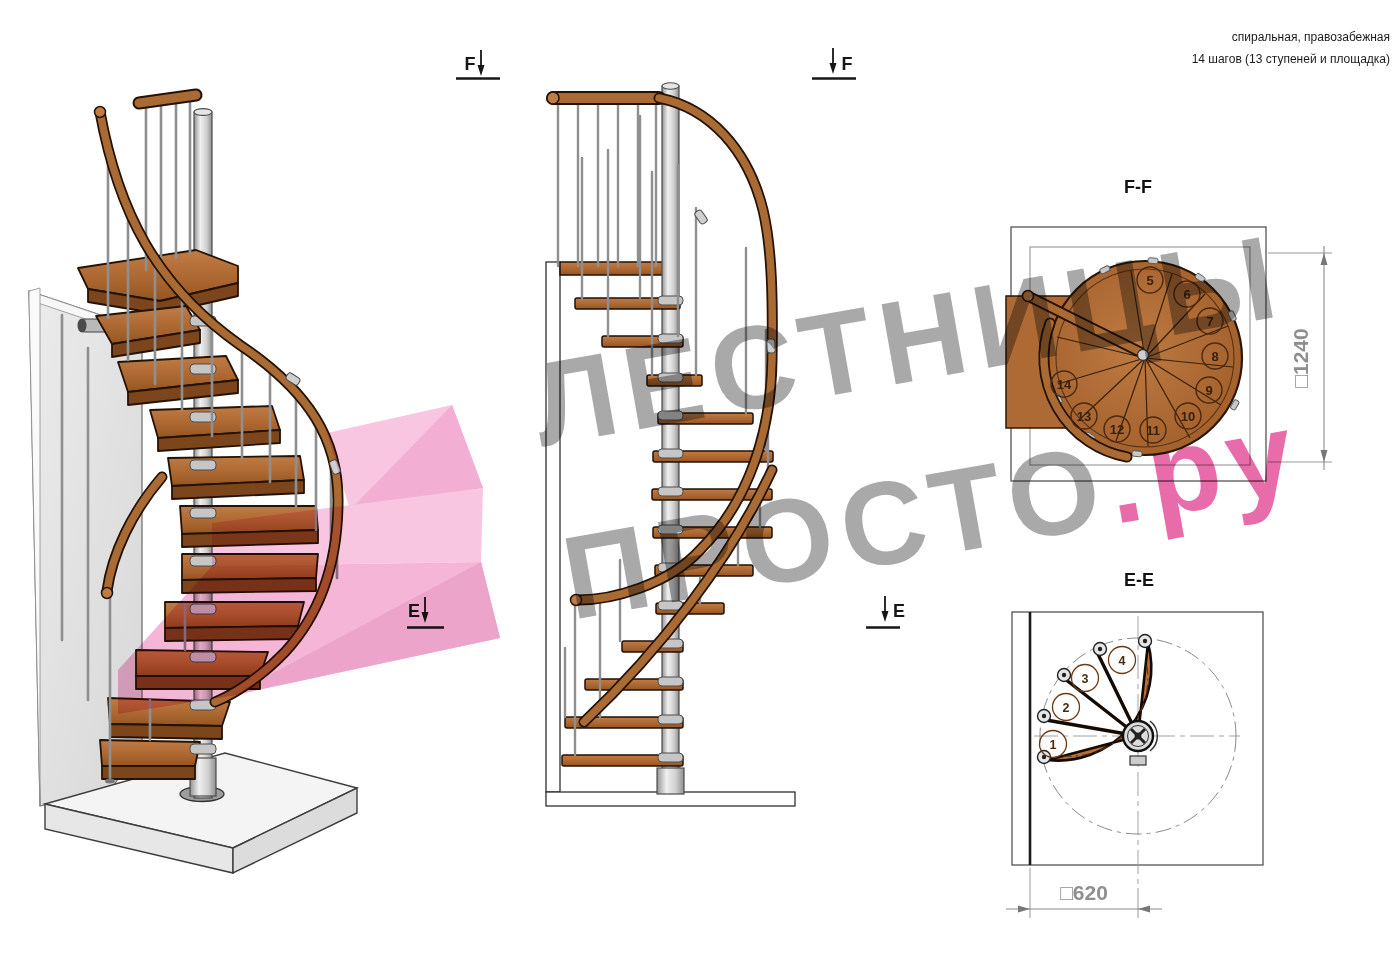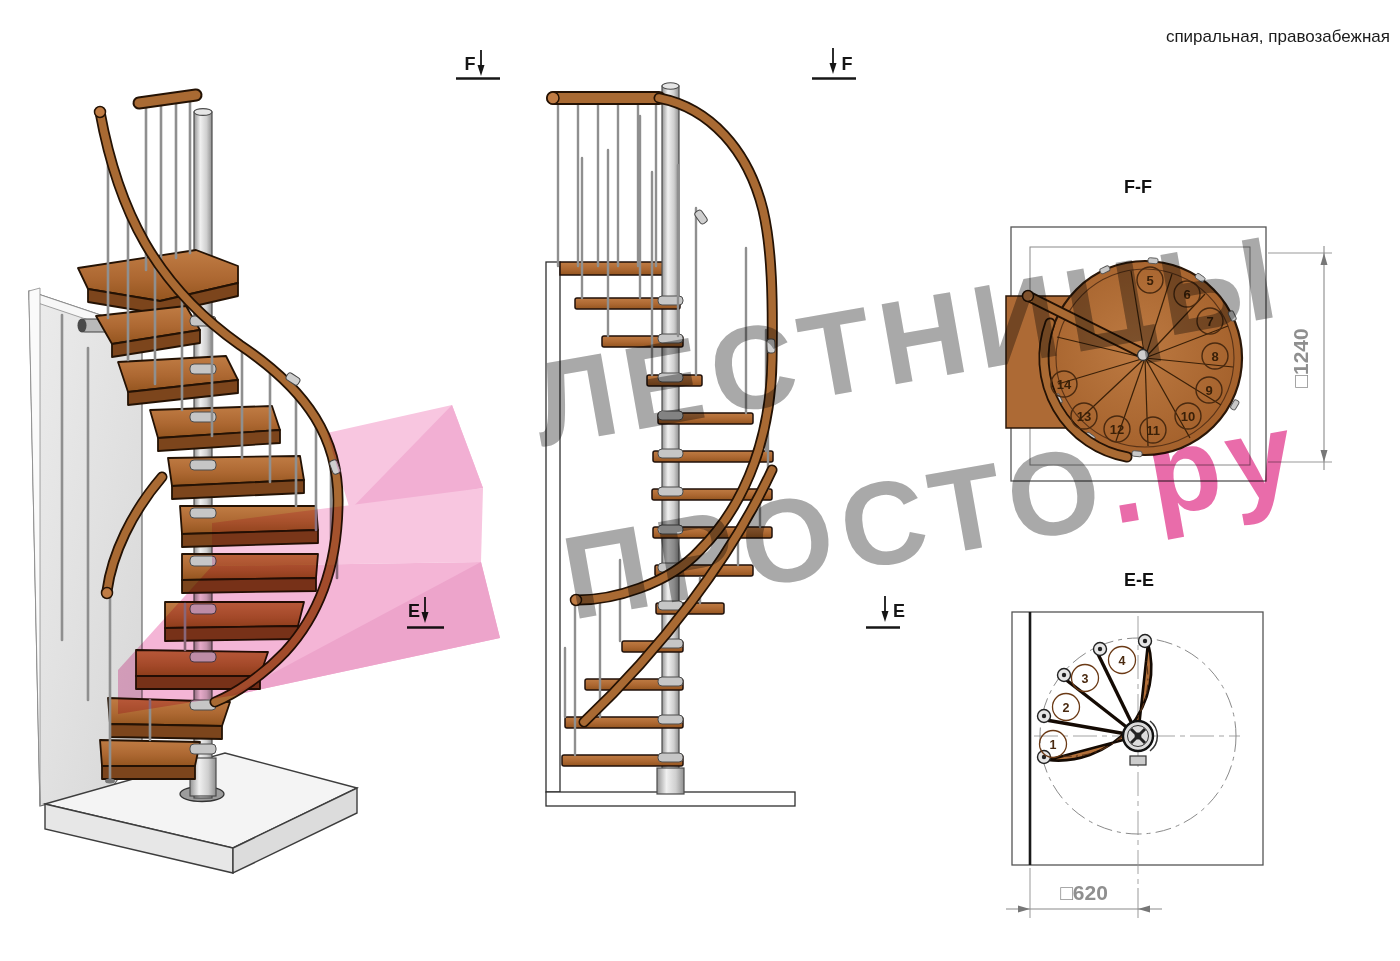--- a/index.html
+++ b/index.html
@@ -1,20 +1,20 @@
 <!DOCTYPE html>
 <html><head>
 <meta charset="utf-8">
 <style>
   html,body{margin:0;padding:0;background:#fff;}
   .canvas{position:relative;width:1400px;height:961px;background:#ffffff;overflow:hidden;
           font-family:"Liberation Sans", sans-serif;}
   .canvas svg{position:absolute;left:0;top:0;}
   .info-block{position:absolute;top:26px;right:10px;text-align:right;color:#1b1b1b;
-              font-size:17px;line-height:22px;font-weight:400;}
+              font-size:12px;line-height:22px;font-weight:400;}
   .wm-text{position:absolute;left:524px;top:348px;transform:rotate(-10deg);
            transform-origin:0 0;mix-blend-mode:multiply;opacity:.75;pointer-events:none;
            font-weight:bold;font-size:118px;line-height:1;letter-spacing:9px;
            color:#8c8c8c;white-space:nowrap;}
   .wm-text .l2{margin-top:58px;}
   .wm-pink{color:#e23a8e;}
   .wm-arrow{mix-blend-mode:multiply;pointer-events:none;}
   .drawing-label{font-weight:bold;}
 </style>
 </head>
@@ -413,15 +413,16 @@
   <polygon points="481,562 500,638 230,696" fill="#eda4cb"></polygon>
 </svg>
 
 <div class="wm-text">
   <div>ЛЕСТНИЦЫ</div>
   <div class="l2"><span>ПРОСТО</span><span class="wm-pink">.ру</span></div>
 </div>
 
 <div class="info-block">
   <div>спиральная, правозабежная</div>
+  <div>14 шагов (13 ступеней и площадка)</div>
 </div>
 
 </div>
 
 </body></html>

